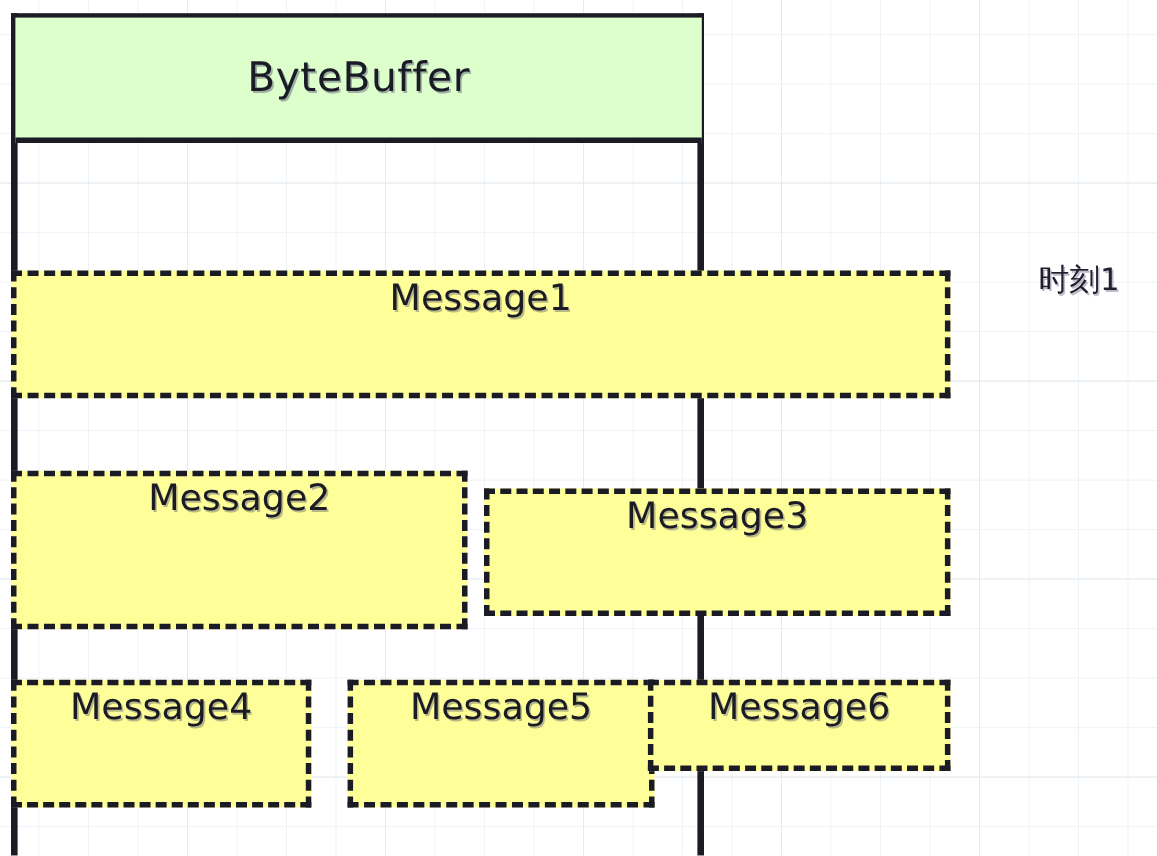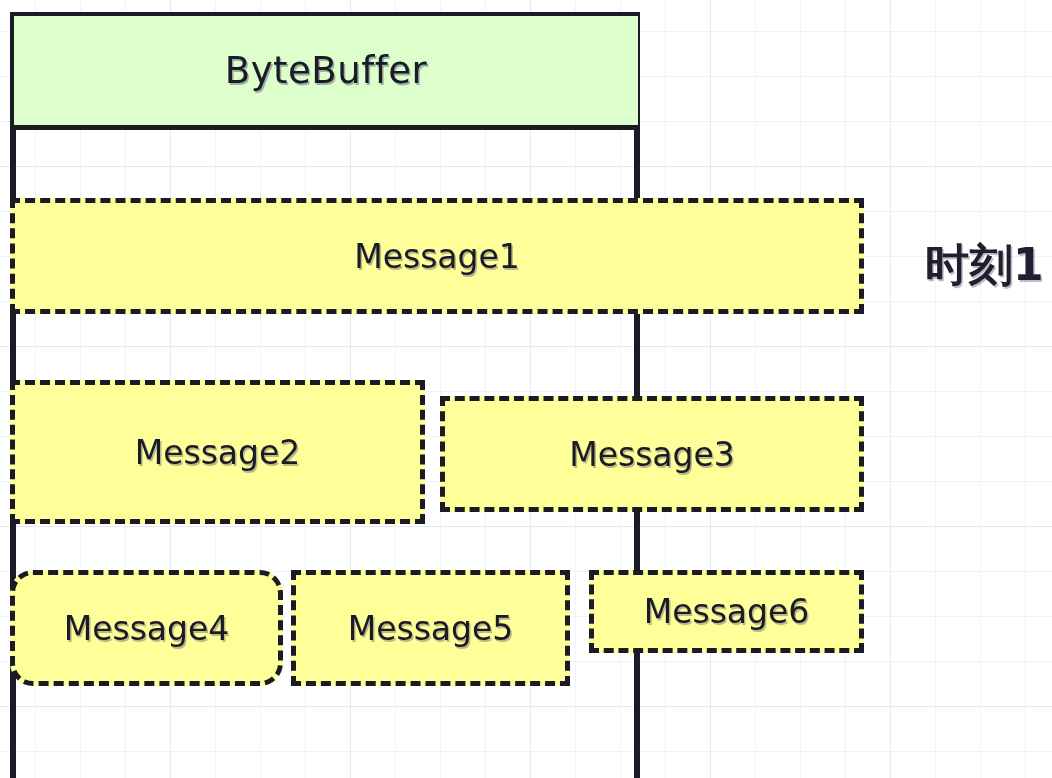--- a/index.html
+++ b/index.html
@@ -67,41 +67,42 @@
     text-shadow: 1.5px 1.5px 0 rgba(80,80,110,0.45);
   }
 
   
   .msg {
     position: absolute;
     background: #ffff99;
     border: 5px dashed #1b1b26;
     box-sizing: border-box;
     display: flex;
-    align-items: center;
     justify-content: center;
     z-index: 4;
+    margin-top: 48px;
   }
 
   .msg-label {
     font-size: 33px;
     color: #1b1b26;
     text-shadow: 1.5px 1.5px 0 rgba(80,80,110,0.40);
     white-space: nowrap;
   }
 
   
   .time-label {
     position: absolute;
-    font-size: 44px;
-    font-weight: 700;
+    font-size: 28px;
+    font-weight: 400;
     color: #231d2e;
     text-shadow: 1.5px 1.5px 0 rgba(90,90,120,0.40);
     white-space: nowrap;
     z-index: 6;
+    margin-left: 19px;
   }
 </style>
 </head>
 <body>
 
 <div id="canvas">
 
   <div class="buffer-frame"></div>
 
   <div class="buffer-header">
@@ -113,23 +114,23 @@
   </div>
   <div class="time-label" style="left:925px; top:236px;">时刻1</div>
 
   <div class="msg" style="left:10px; top:380px; width:415px; height:144px;">
     <span class="msg-label">Message2</span>
   </div>
   <div class="msg" style="left:440px; top:396px; width:424px; height:116px;">
     <span class="msg-label">Message3</span>
   </div>
 
-  <div class="msg" style="left:10px; top:570px; width:273px; height:116px;border-radius:23px;">
+  <div class="msg" style="left:10px; top:570px; width:273px; height:116px;">
     <span class="msg-label">Message4</span>
   </div>
-  <div class="msg" style="left:291px; top:570px; width:279px; height:116px;">
+  <div class="msg" style="left:316px; top:570px; width:279px; height:116px;">
     <span class="msg-label">Message5</span>
   </div>
   <div class="msg" style="left:589px; top:570px; width:275px; height:83px;">
     <span class="msg-label">Message6</span>
   </div>
 
 </div>
 
 </body></html>

